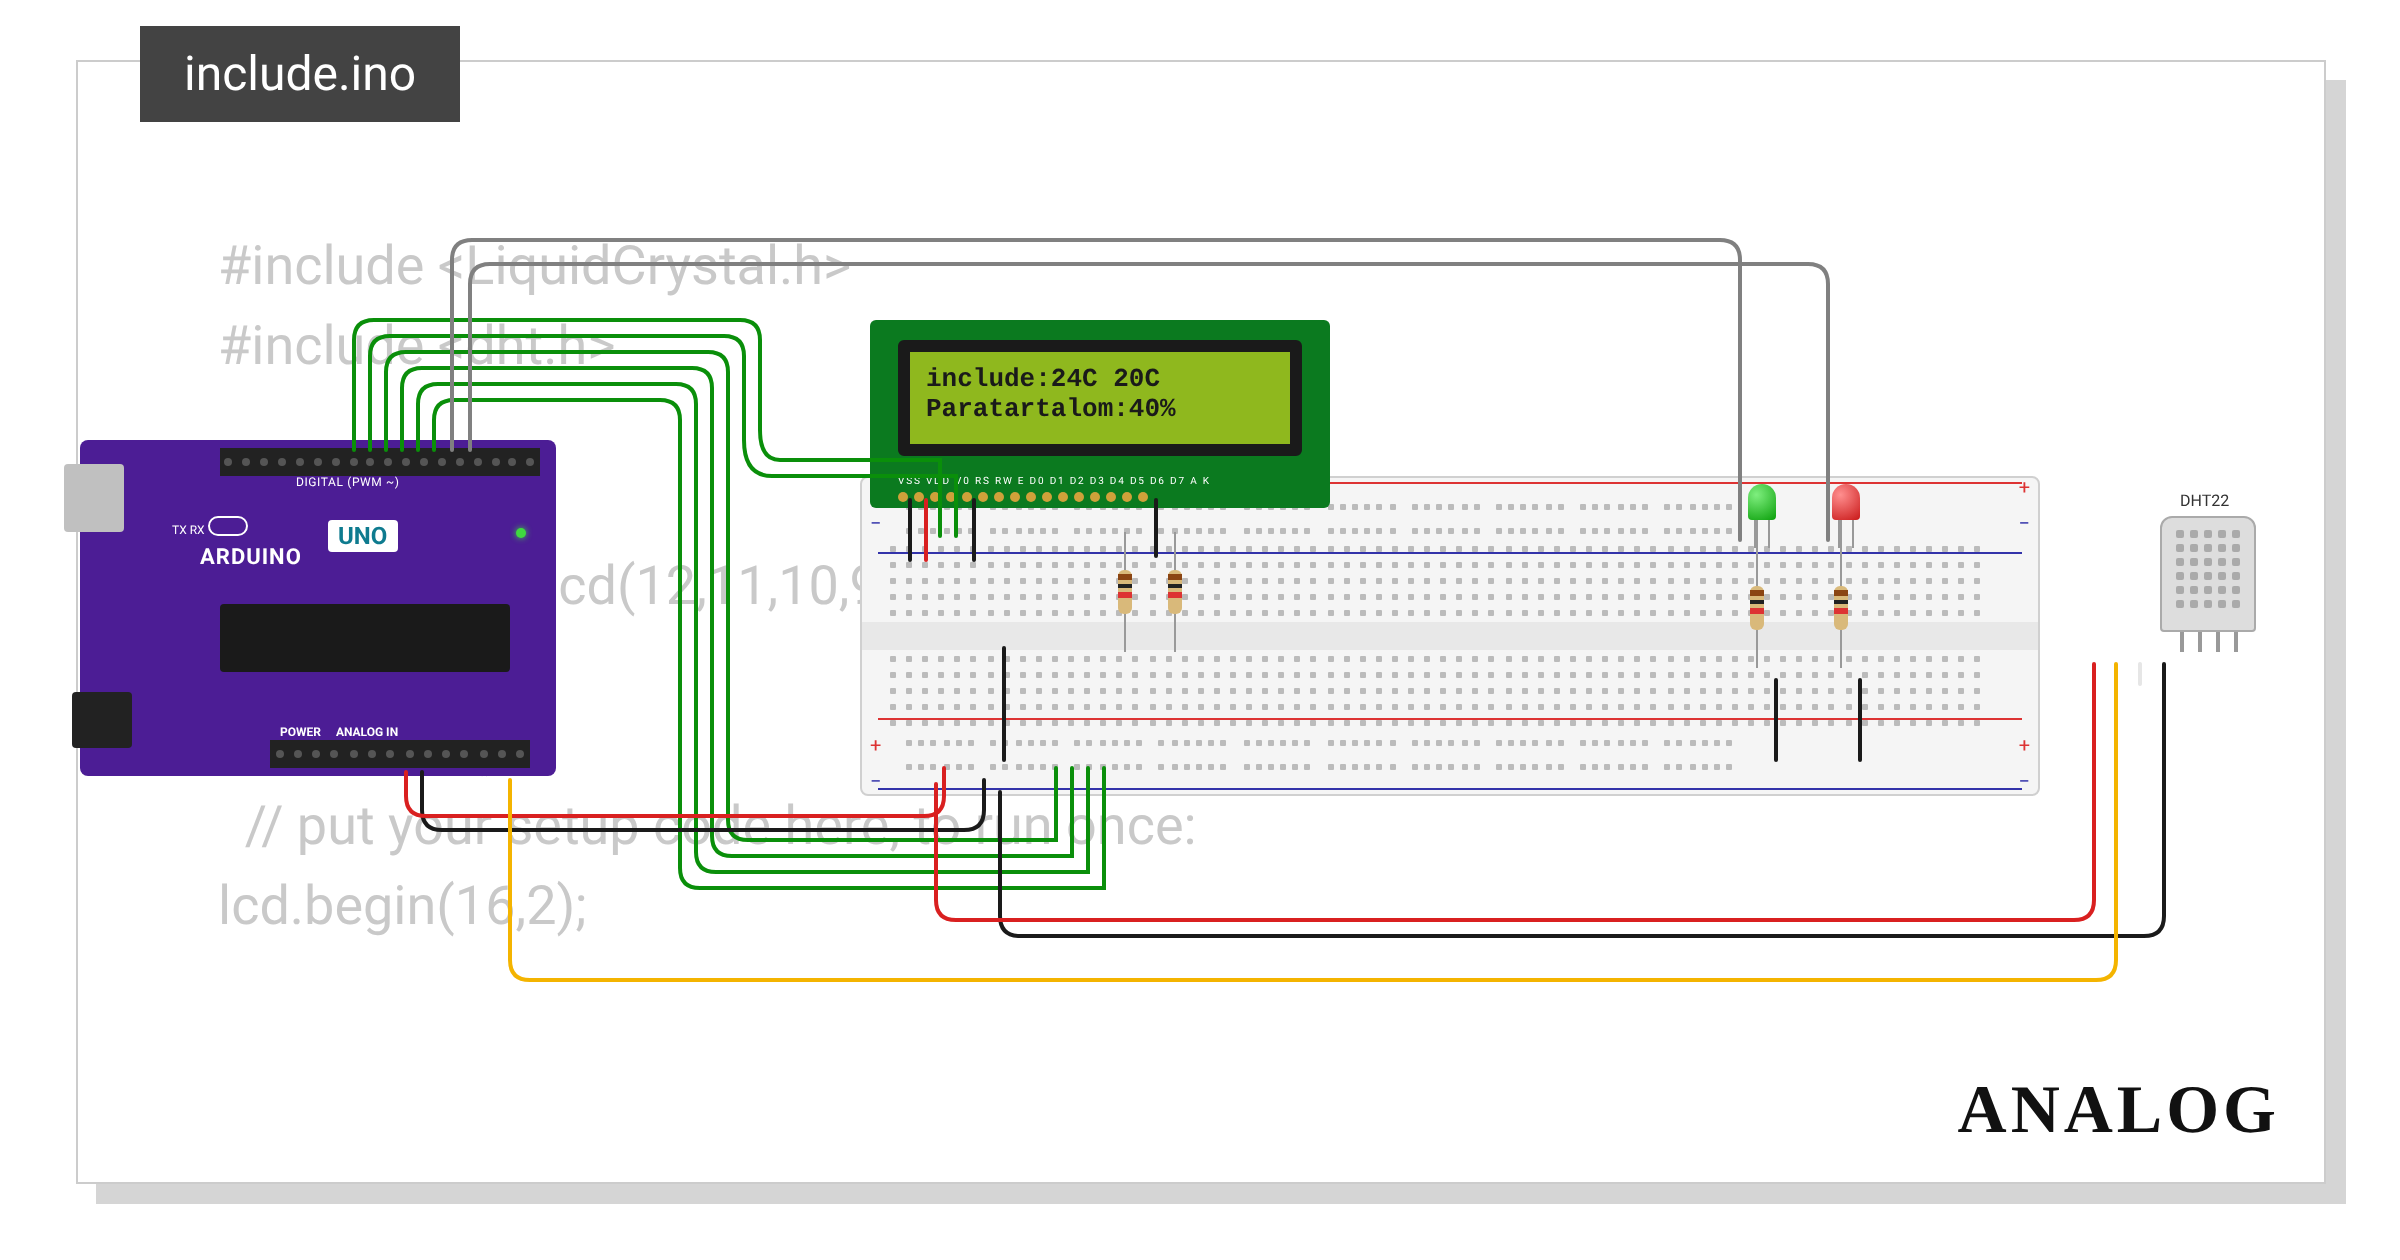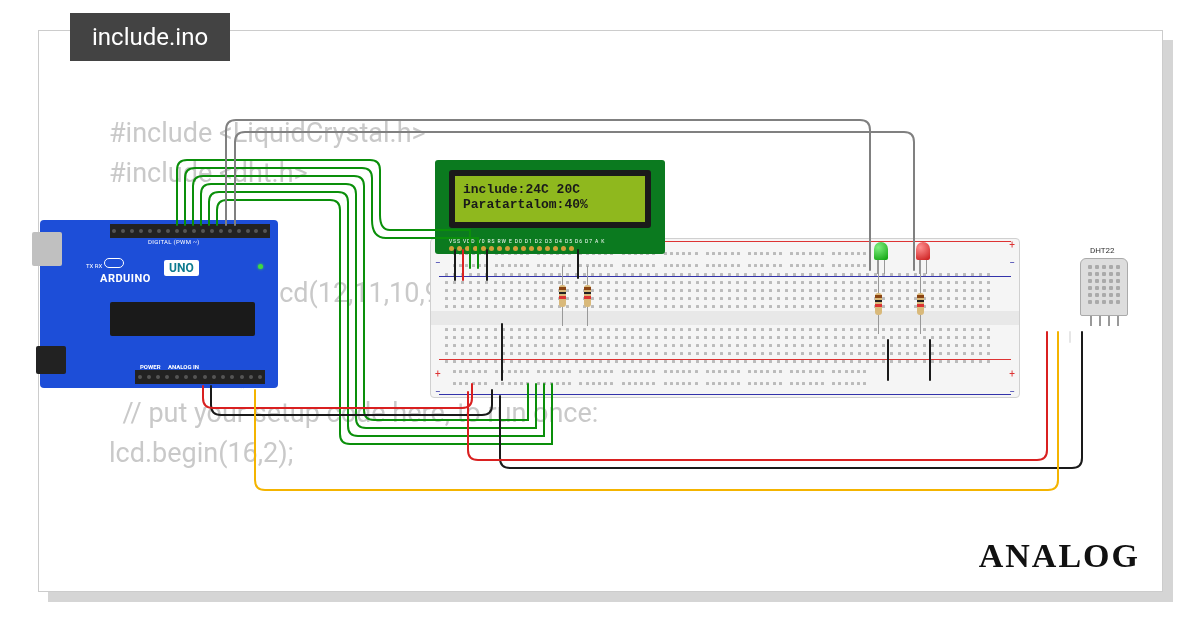--- a/index.html
+++ b/index.html
@@ -68,21 +68,21 @@
     z-index: 5;
   }
 
   
   .arduino {
     position: absolute;
     left: 0;
     top: 160px;
     width: 238px;
     height: 168px;
-    background: #1d4ed8;
+    background: #4c1d95;
     border-radius: 4px;
   }
   .arduino::before {
     content: "";
     position: absolute;
     left: -8px;
     top: 12px;
     width: 30px;
     height: 34px;
     background: #c0c0c0;

